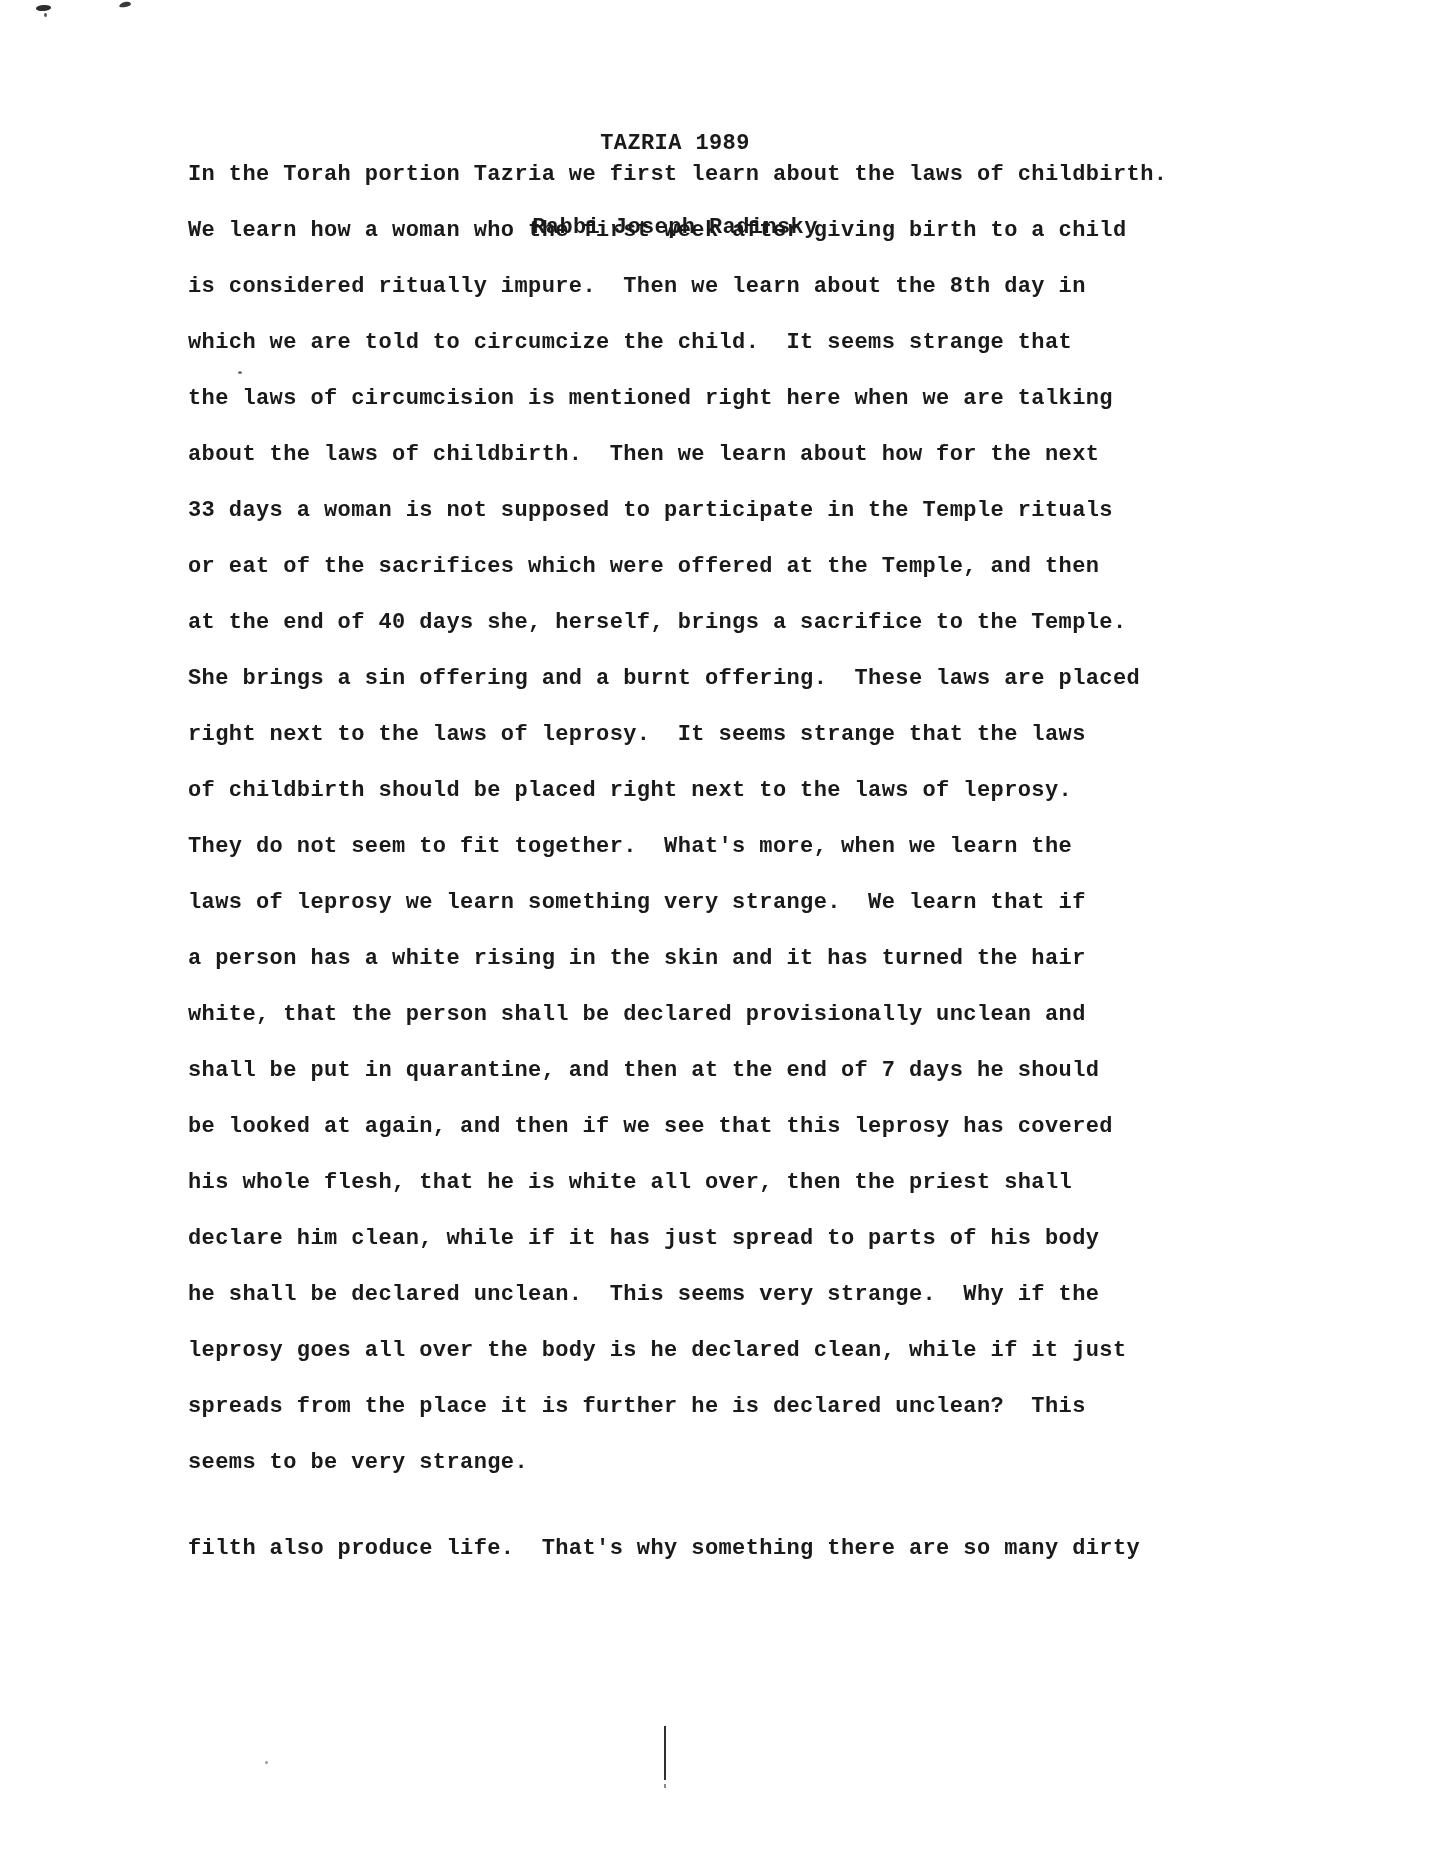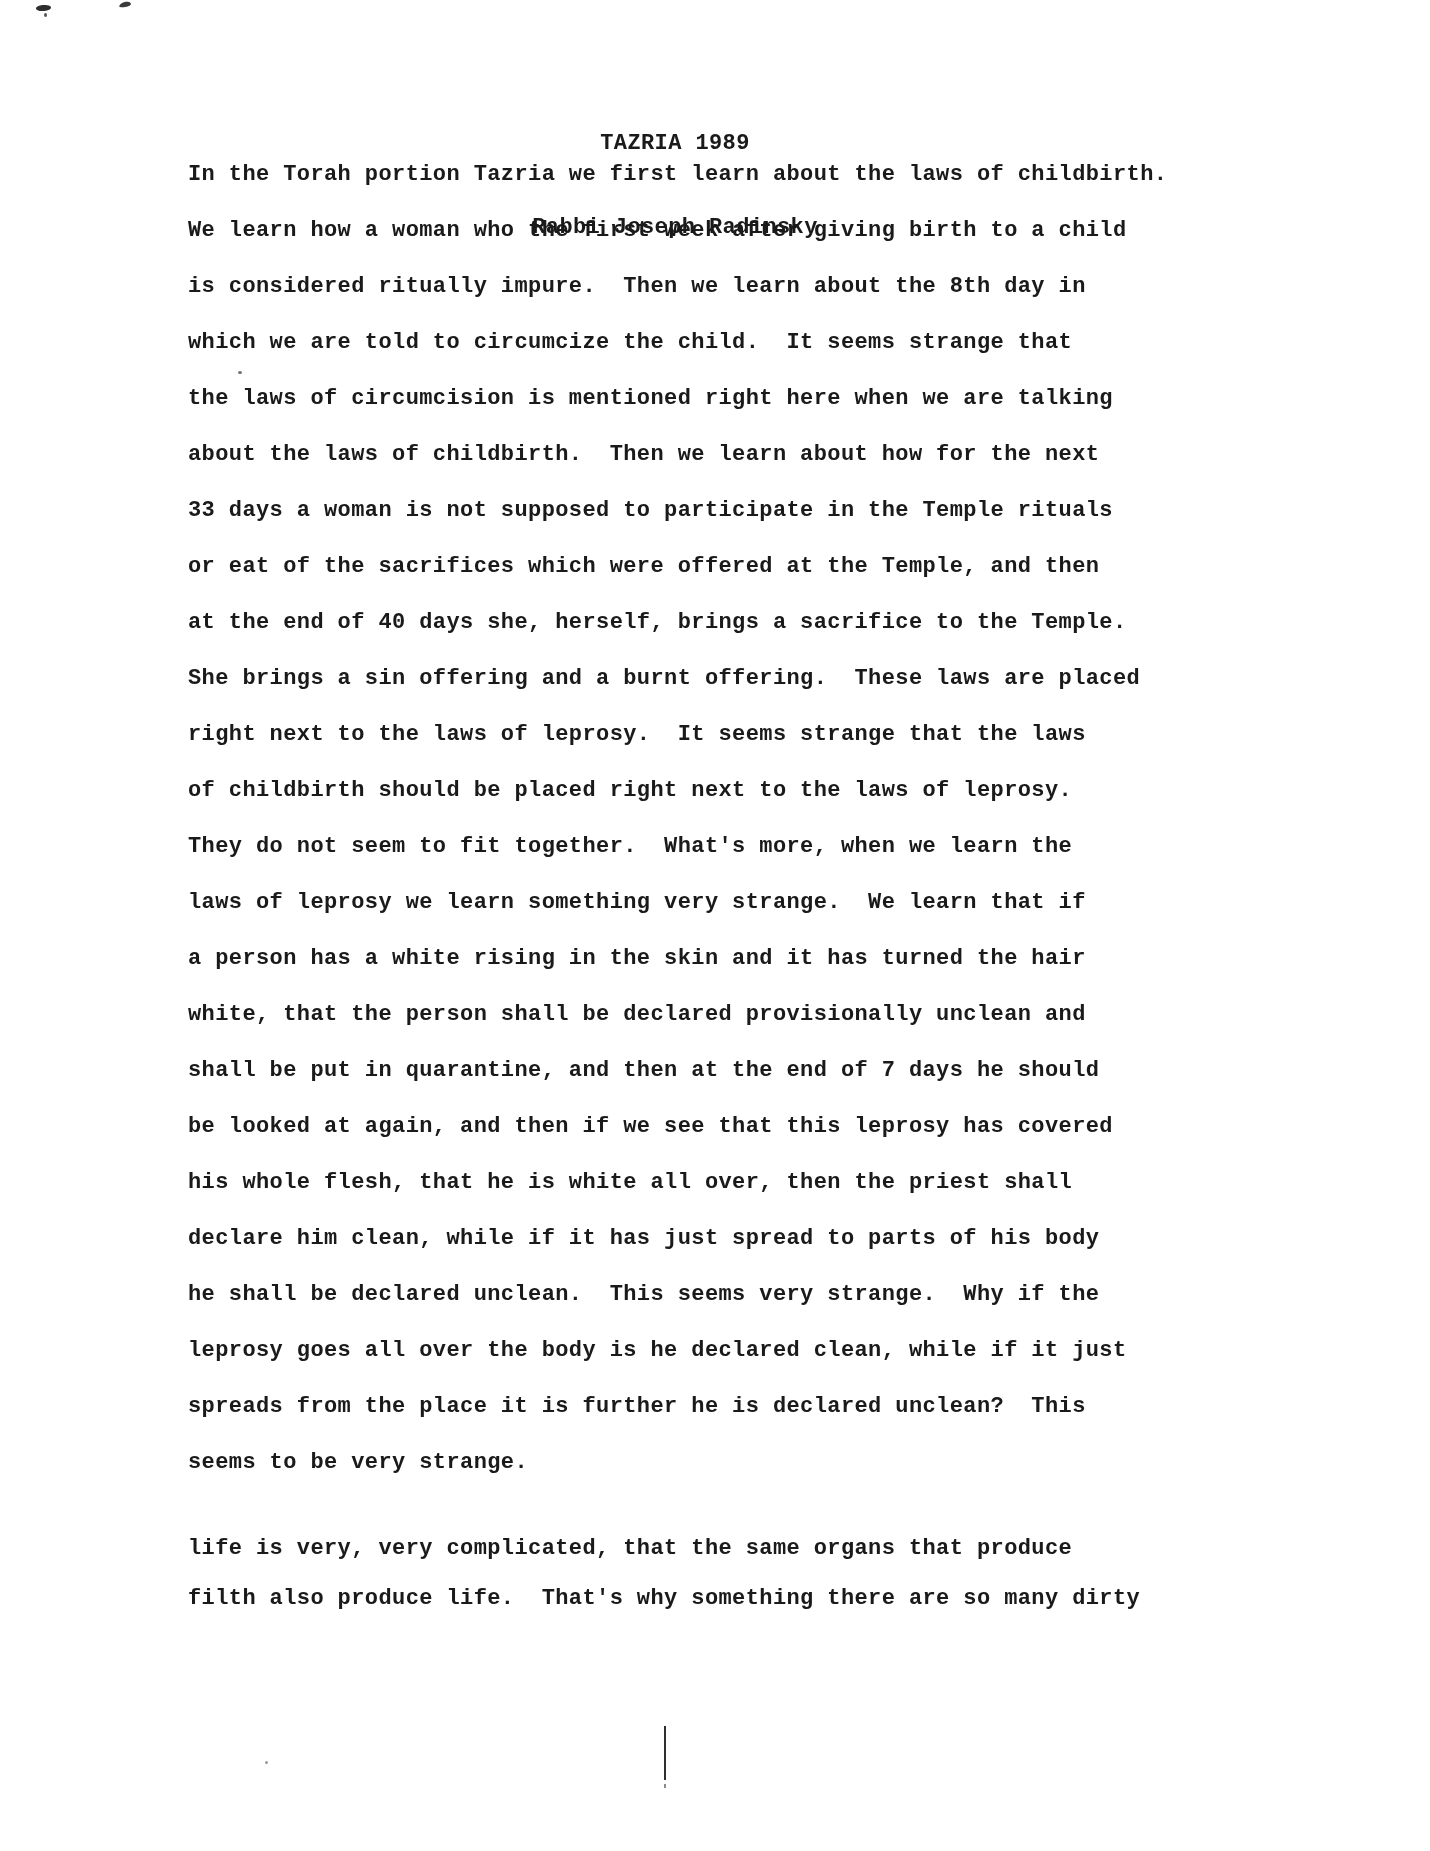--- a/index.html
+++ b/index.html
@@ -81,21 +81,21 @@
 
 <div class="page">
 
   <div class="doc-title">
     <div>TAZRIA 1989</div>
     <div>Rabbi Joseph Radinsky</div>
   </div>
 
   <div class="para para1"><div class="tline">In the Torah portion Tazria we first learn about the laws of childbirth.</div><div class="tline">We learn how a woman who the first week after giving birth to a child</div><div class="tline">is considered ritually impure.  Then we learn about the 8th day in</div><div class="tline">which we are told to circumcize the child.  It seems strange that</div><div class="tline">the laws of circumcision is mentioned right here when we are talking</div><div class="tline">about the laws of childbirth.  Then we learn about how for the next</div><div class="tline">33 days a woman is not supposed to participate in the Temple rituals</div><div class="tline">or eat of the sacrifices which were offered at the Temple, and then</div><div class="tline">at the end of 40 days she, herself, brings a sacrifice to the Temple.</div><div class="tline">She brings a sin offering and a burnt offering.  These laws are placed</div><div class="tline">right next to the laws of leprosy.  It seems strange that the laws</div><div class="tline">of childbirth should be placed right next to the laws of leprosy.</div><div class="tline">They do not seem to fit together.  What's more, when we learn the</div><div class="tline">laws of leprosy we learn something very strange.  We learn that if</div><div class="tline">a person has a white rising in the skin and it has turned the hair</div><div class="tline">white, that the person shall be declared provisionally unclean and</div><div class="tline">shall be put in quarantine, and then at the end of 7 days he should</div><div class="tline">be looked at again, and then if we see that this leprosy has covered</div><div class="tline">his whole flesh, that he is white all over, then the priest shall</div><div class="tline">declare him clean, while if it has just spread to parts of his body</div><div class="tline">he shall be declared unclean.  This seems very strange.  Why if the</div><div class="tline">leprosy goes all over the body is he declared clean, while if it just</div><div class="tline">spreads from the place it is further he is declared unclean?  This</div><div class="tline">seems to be very strange.</div></div>
 
-  <div class="para para2"><div class="tline">life is very, very complicated, that the same organs that produce</div><div class="tline">filth also produce life.  That's why something there are so many dirty</div></div>
+  <div class="para para2"><div class="tline">filth also produce life.  That's why something there are so many dirty</div></div>
 
   <div class="artifact smudge-a"></div>
   <div class="artifact smudge-a-dot"></div>
   <div class="artifact smudge-b"></div>
   <div class="artifact stray-dot-1"></div>
   <div class="artifact stray-dot-2"></div>
   <div class="artifact pen-mark"></div>
   <div class="artifact pen-mark-tip"></div>
 
 </div>

